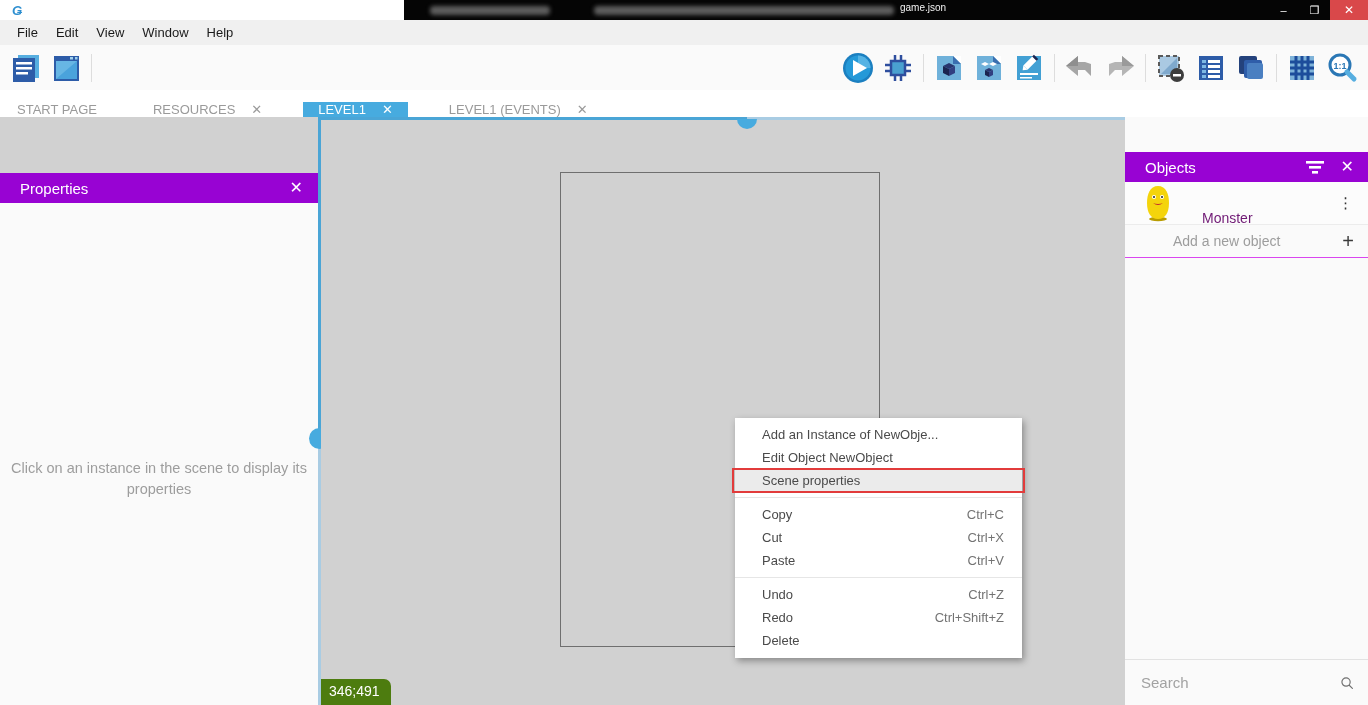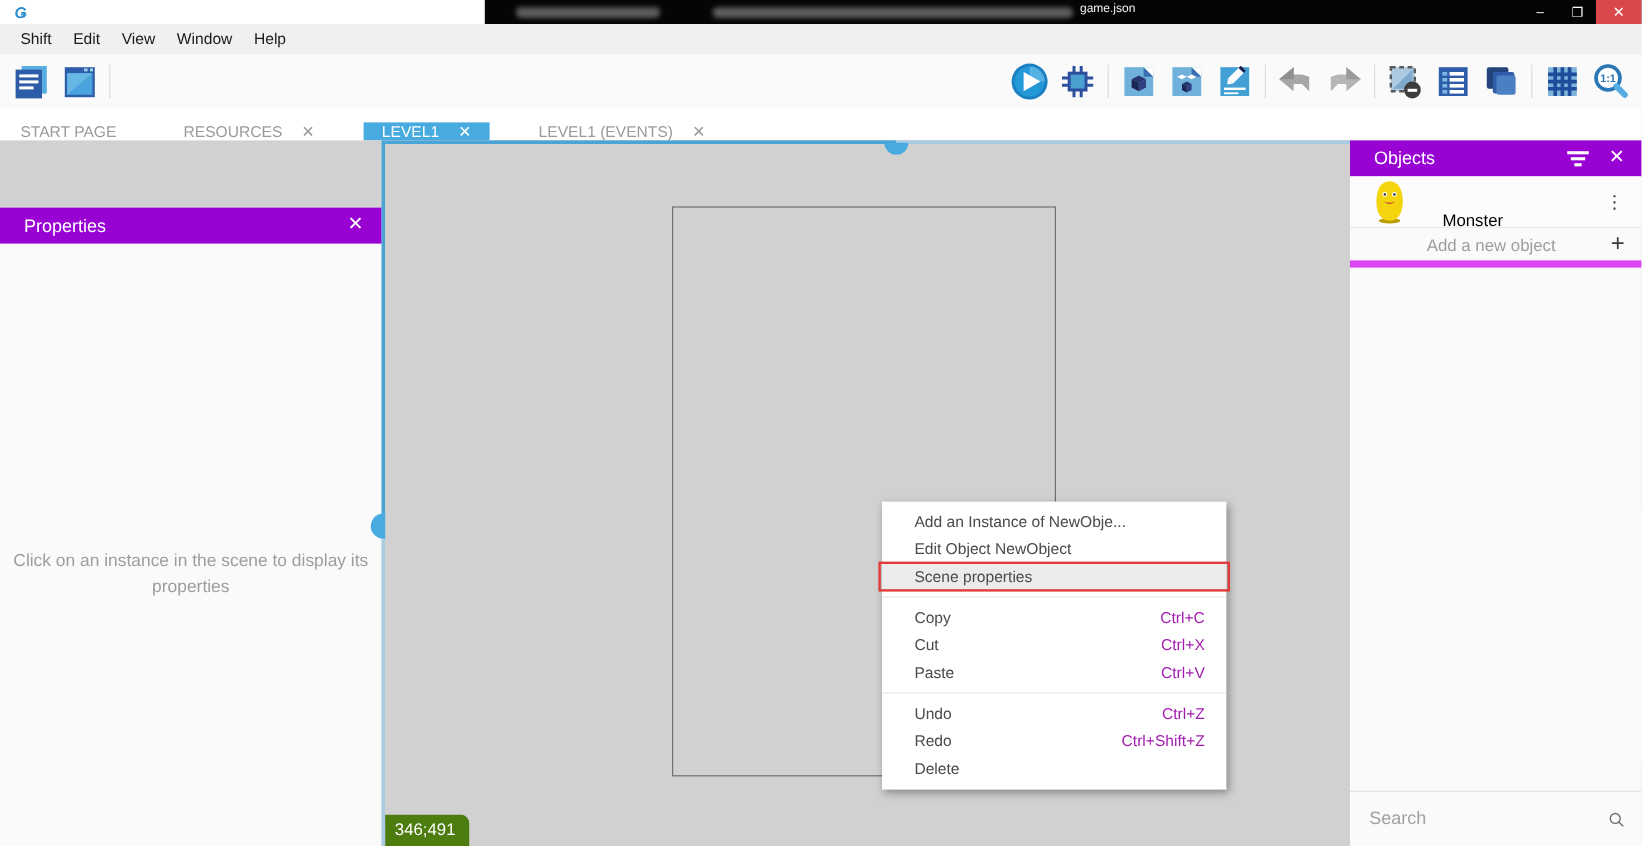--- a/index.html
+++ b/index.html
@@ -54,33 +54,33 @@
   .canvas { position:absolute; left:321px; top:0; right:243px; height:100%; background:#d1d1d1; }
   .h-divider-left { position:absolute; left:0; top:0; width:426px; height:3px; background:#4aa5d6; }
   .h-divider-right { position:absolute; left:426px; right:0; top:0; height:3px; background:#a9cce3; }
   .h-handle { position:absolute; left:416px; top:2px; width:20px; height:10px; border-radius:0 0 10px 10px; background:#47abdf; }
   .scene-rect { position:absolute; left:239px; top:55px; width:320px; height:475px; border:1px solid #6f6f6f; }
   .coords { position:absolute; left:0; bottom:0; background:#4d7c0f; color:#fff; font-size:14px; padding:4px 11px 6px 8px; border-top-right-radius:7px; }
 
   
   .context-menu { position:absolute; left:735px; top:301px; width:287px; background:#fff; box-shadow:2px 3px 7px rgba(0,0,0,0.35); padding:5px 0 6px 0; }
   .cm-item { height:23px; display:flex; align-items:center; padding:0 18px 0 27px; font-size:13px; color:#4a4a4a; position:relative; }
-  .cm-shortcut { margin-left:auto; color:#a21caf; }
+  .cm-shortcut { margin-left:auto; color:#737373; }
   .cm-sep { height:1px; background:#e6e6e6; margin:5px 0; }
   .cm-item.highlighted { background:#ebebeb; }
   .red-box { position:absolute; left:-3px; right:-3px; top:-1px; bottom:-1px; border:2px solid #e23b3b; pointer-events:none; }
 
   
   .objects-panel { position:absolute; right:0; top:0; width:243px; height:100%; background:#fafafa; display:flex; flex-direction:column; }
-  .obj-header { height:30px; background:#9803d3; color:#fff; display:flex; align-items:center; padding:0 14px 0 20px; font-size:15px; }
+  .obj-header { height:30px; background:#9803d3; color:#fff; display:flex; align-items:center; padding:0 14px 0 20px; font-size:15px;margin-top:35px; }
   .obj-header .spacer { flex:1; }
   .obj-row { height:43px; background:#fcfcfc; display:flex; align-items:center; border-bottom:1px solid #ececec; padding:0 14px 0 18px; }
-  .obj-name { margin-left:29px; font-size:14px; color:#000000;margin-top:29px; }
+  .obj-name { margin-left:29px; font-size:14px; color:#701a75;margin-top:29px; }
   .kebab { margin-left:auto; font-size:15px; color:#333; letter-spacing:1px; }
-  .add-row { height:33px; display:flex; align-items:center; padding:0 14px 0 64px; border-bottom:6px solid #d946ef; }
+  .add-row { height:33px; display:flex; align-items:center; padding:0 14px 0 48px; border-bottom:1px solid #d946ef; }
   .add-label { font-size:14px; color:#9d9d9d; }
   .add-plus { margin-left:auto; font-size:20px; color:#3a3a3a; font-weight:400; }
   .obj-spacer { flex:1; }
   .search-row { height:46px; border-top:1px solid #e2e2e2; display:flex; align-items:center; padding:0 14px 0 16px; background:#fafafa; }
   .search-input { border:none; outline:none; background:transparent; flex:1; font-size:15px; color:#333; font-family:"Liberation Sans",sans-serif; }
   .search-input::placeholder { color:#a2a2a2; }
 
   svg { display:block; }
 </style>
 </head>
@@ -96,21 +96,21 @@
     <span class="win-title">game.json</span>
     <div class="win-controls">
       <div class="win-btn">–</div>
       <div class="win-btn">❐</div>
       <div class="win-btn close">✕</div>
     </div>
   </div>
 </div>
 
 <div class="menubar">
-  <div class="menu-item">Shift</div>
+  <div class="menu-item">File</div>
   <div class="menu-item">Edit</div>
   <div class="menu-item">View</div>
   <div class="menu-item">Window</div>
   <div class="menu-item">Help</div>
 </div>
 
 <div class="toolbar">
   <div class="tb-group">
     <div class="icon-btn">
       <svg width="32" height="32" viewBox="0 0 32 32">

